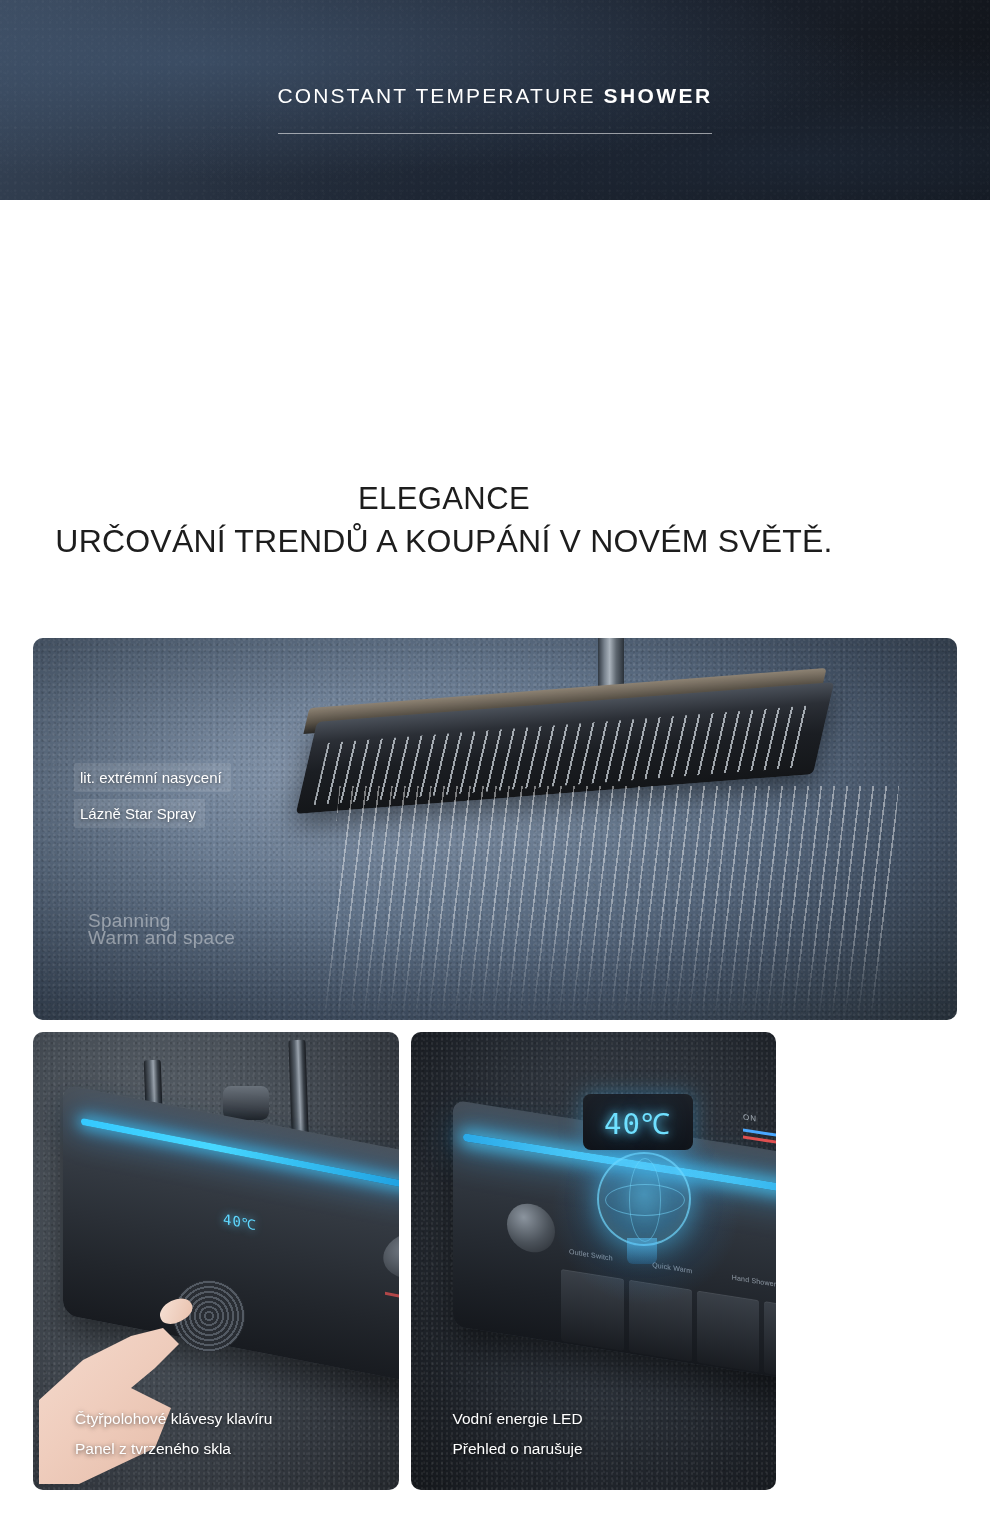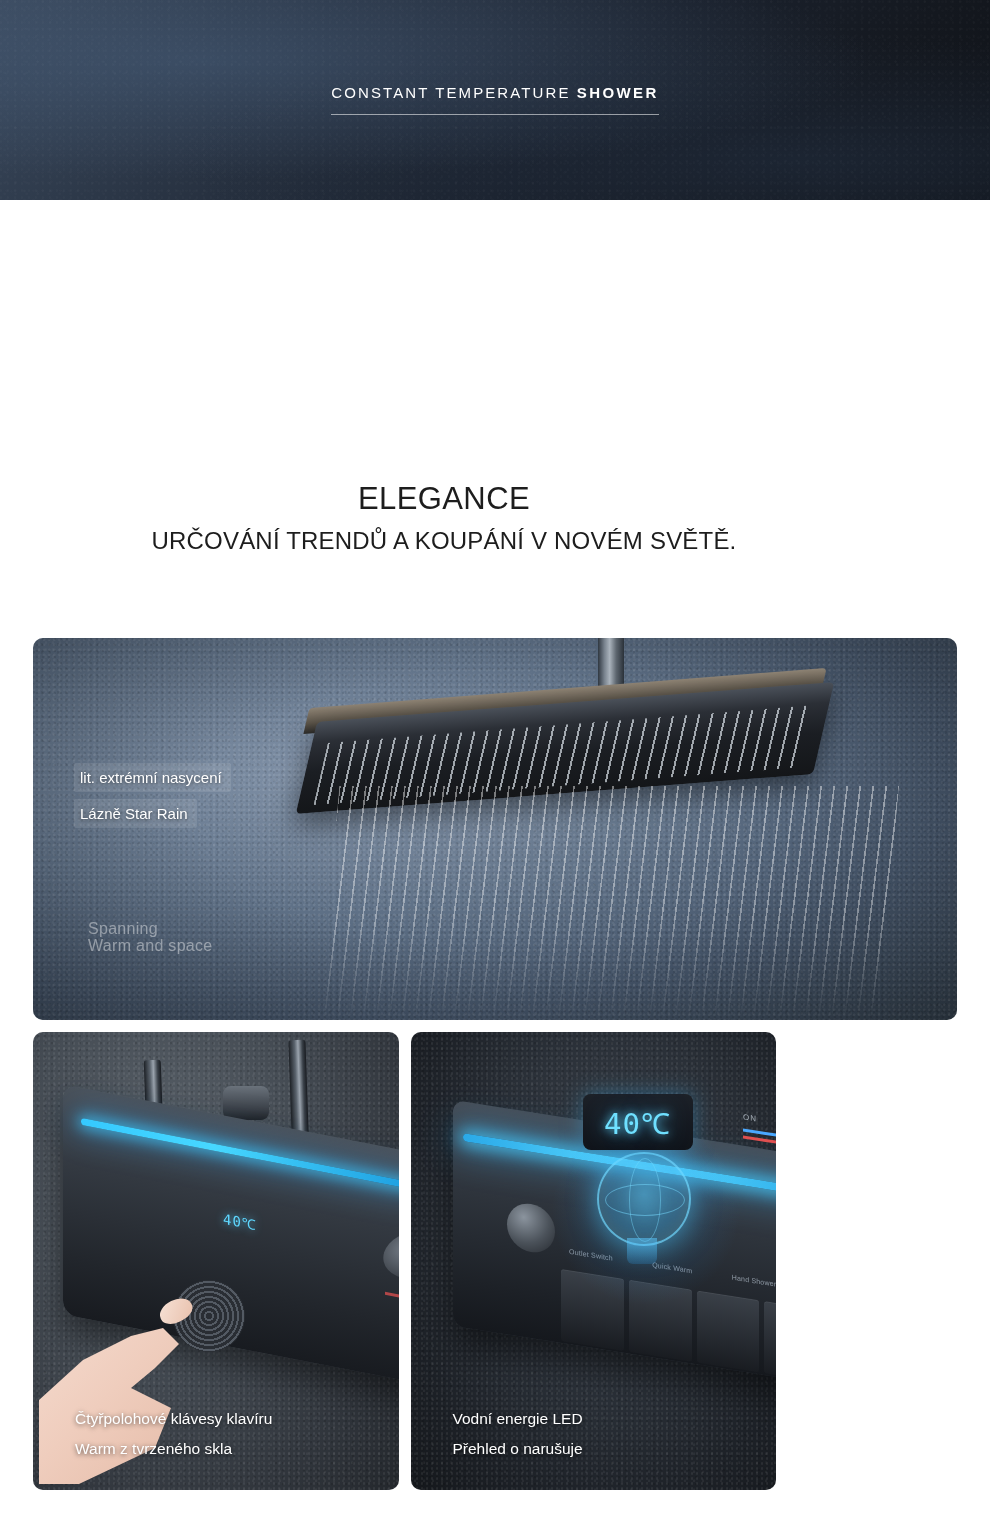--- a/index.html
+++ b/index.html
@@ -42,24 +42,24 @@
   .banner-title-wrap {
     position: absolute;
     left: 0; right: 0;
     top: 84px;
     text-align: center;
     z-index: 2;
   }
   .banner-title {
     display: inline-block;
     color: #ffffff;
-    font-size: 15px;
+    font-size: 21px;
     letter-spacing: 2.1px;
     font-weight: 400;
-    padding-bottom: 13px;
+    padding-bottom: 25px;
     border-bottom: 1px solid rgba(255,255,255,0.55);
     white-space: nowrap;
     text-align: center;
   }
   .banner-title .strong { font-weight: 700; letter-spacing: 2.4px; }
 
   
   .intro {
     position: relative;
     width: 888px;
@@ -72,21 +72,21 @@
     left: 0; right: 0;
     text-align: center;
     color: #1d1d1d;
     font-size: 31px;
     line-height: 42px;
     font-weight: 400;
     letter-spacing: .4px;
   }
   .intro-heading .line2 {
     display: block;
-    font-size: 24px;
+    font-size: 32px;
     letter-spacing: .2px;
   }
   .intro-sub {
     position: absolute;
     top: 450px;
     left: 0; right: 0;
     text-align: center;
     color: #2b2b2b;
     font-size: 22.5px;
     line-height: 36px;
@@ -193,24 +193,23 @@
     background: rgba(255,255,255,0.10);
     padding: 6px 9px 6px 6px;
     margin-bottom: 7px;
     border-radius: 2px;
   }
   .hero-ghost {
     position: absolute;
     left: 55px;
     top: 274px;
     color: rgba(255,255,255,0.42);
-    font-size: 16px;
+    font-size: 19px;
     line-height: 17px;
     letter-spacing: .3px;
-    margin-top: 8px;
   }
 
   
   .photo-row {
     display: flex;
     gap: 12px;
     margin-top: 12px;
   }
   .photo {
     position: relative;
@@ -496,21 +495,21 @@
   <div class="hero-photo">
     <div class="noise"></div>
     <div class="vignette"></div>
     <div class="pipe"></div>
     <div class="head-top"></div>
     <div class="head"></div>
     <div class="nozzles"></div>
     <div class="water"></div>
     <div class="hero-cap">
       <div><span class="cap-line">lit. extrémní nasycení</span></div>
-      <div><span class="cap-line">Lázně Star Rain</span></div>
+      <div><span class="cap-line">Lázně Star Spray</span></div>
     </div>
     <div class="hero-ghost">
       <div>Spanning</div>
       <div>Warm and space</div>
     </div>
   </div>
 
   <div class="photo-row">
 
     <div class="photo photo-left">
@@ -524,21 +523,21 @@
       <div class="led-num-left">40℃</div>
       <div class="btn-row-left">
         <i class="red"></i>
         <i class="blue"></i>
       </div>
       <div class="hose"></div>
       <div class="hand"></div>
       <div class="finger-tip"></div>
       <div class="photo-cap">
         <span class="l">Čtyřpolohové klávesy klavíru</span>
-        <span class="l">Warm z tvrzeného skla</span>
+        <span class="l">Panel z tvrzeného skla</span>
       </div>
     </div>
 
     <div class="photo photo-right">
       <div class="grain"></div>
       <div class="bar-right"></div>
       <div class="bar-right-strip"></div>
       <div class="knob-right"></div>
       <div class="keys">
         <span></span>

